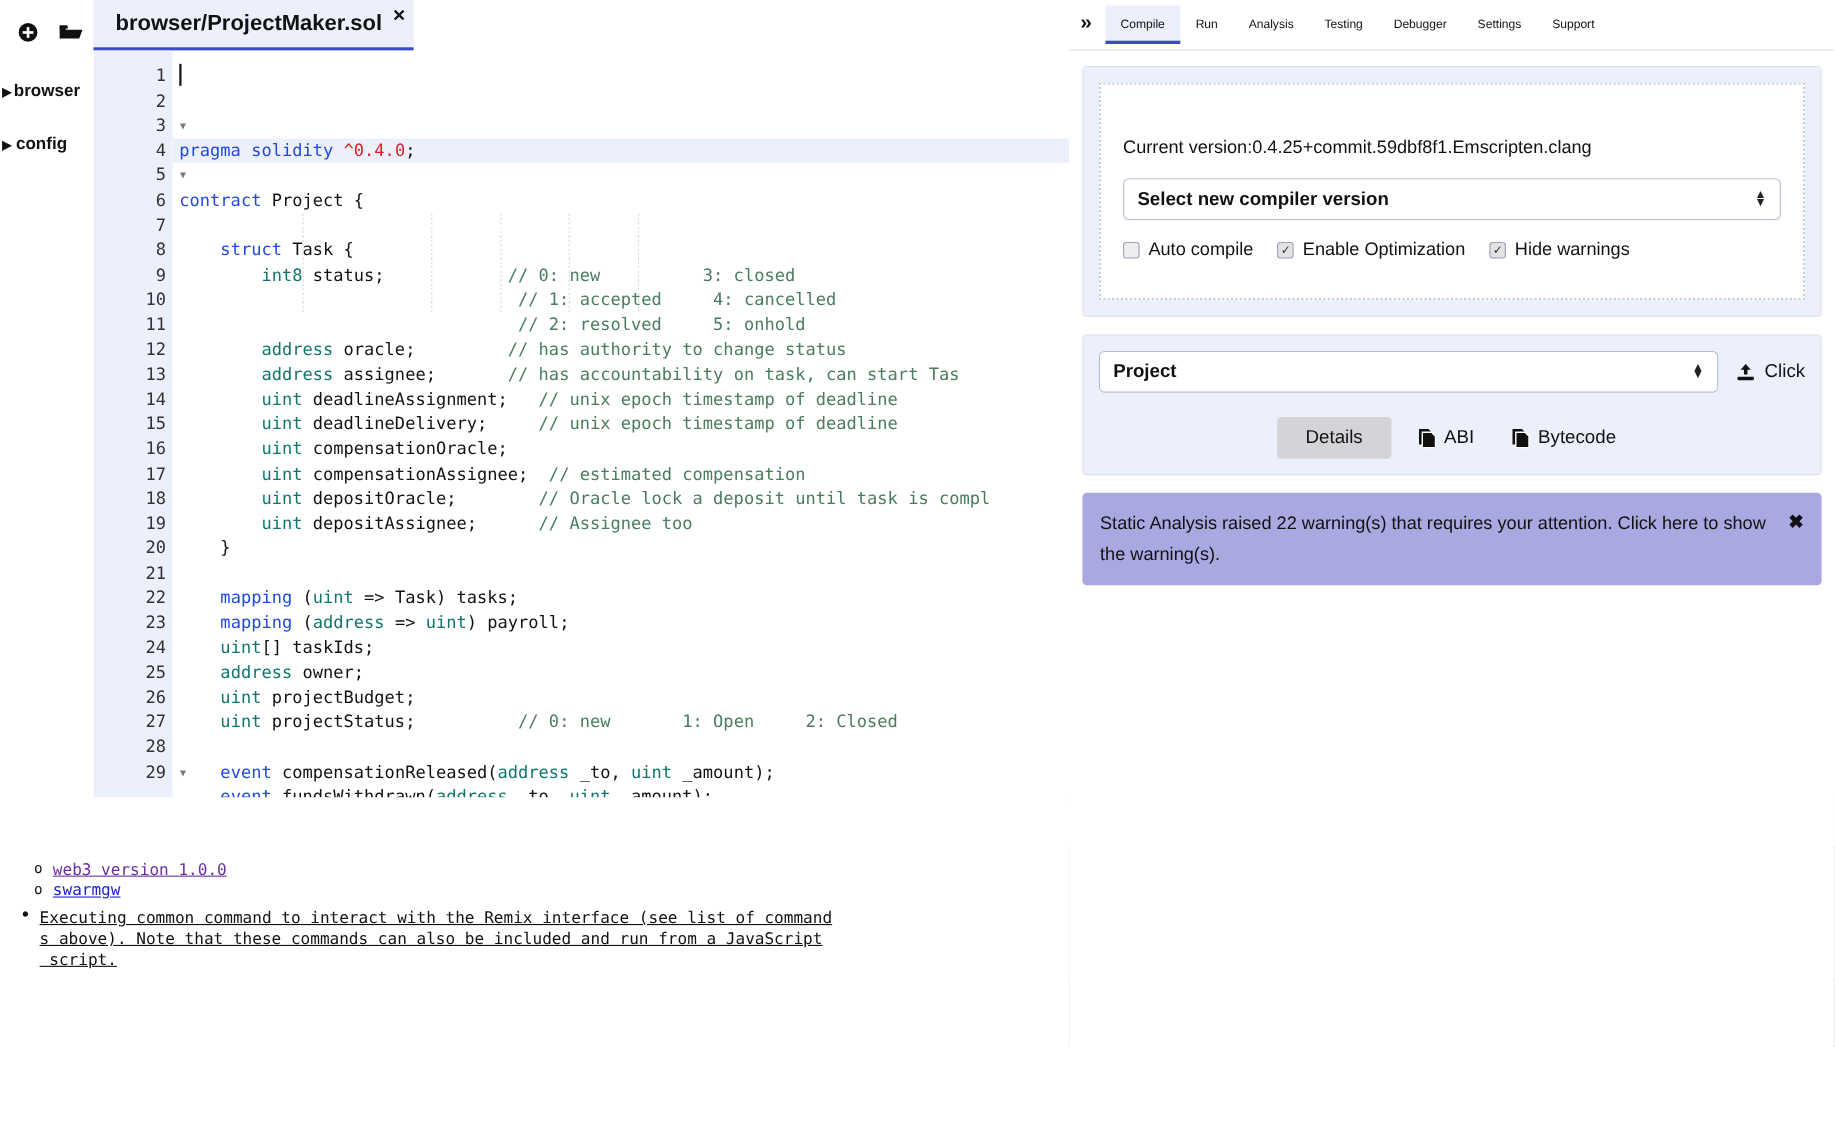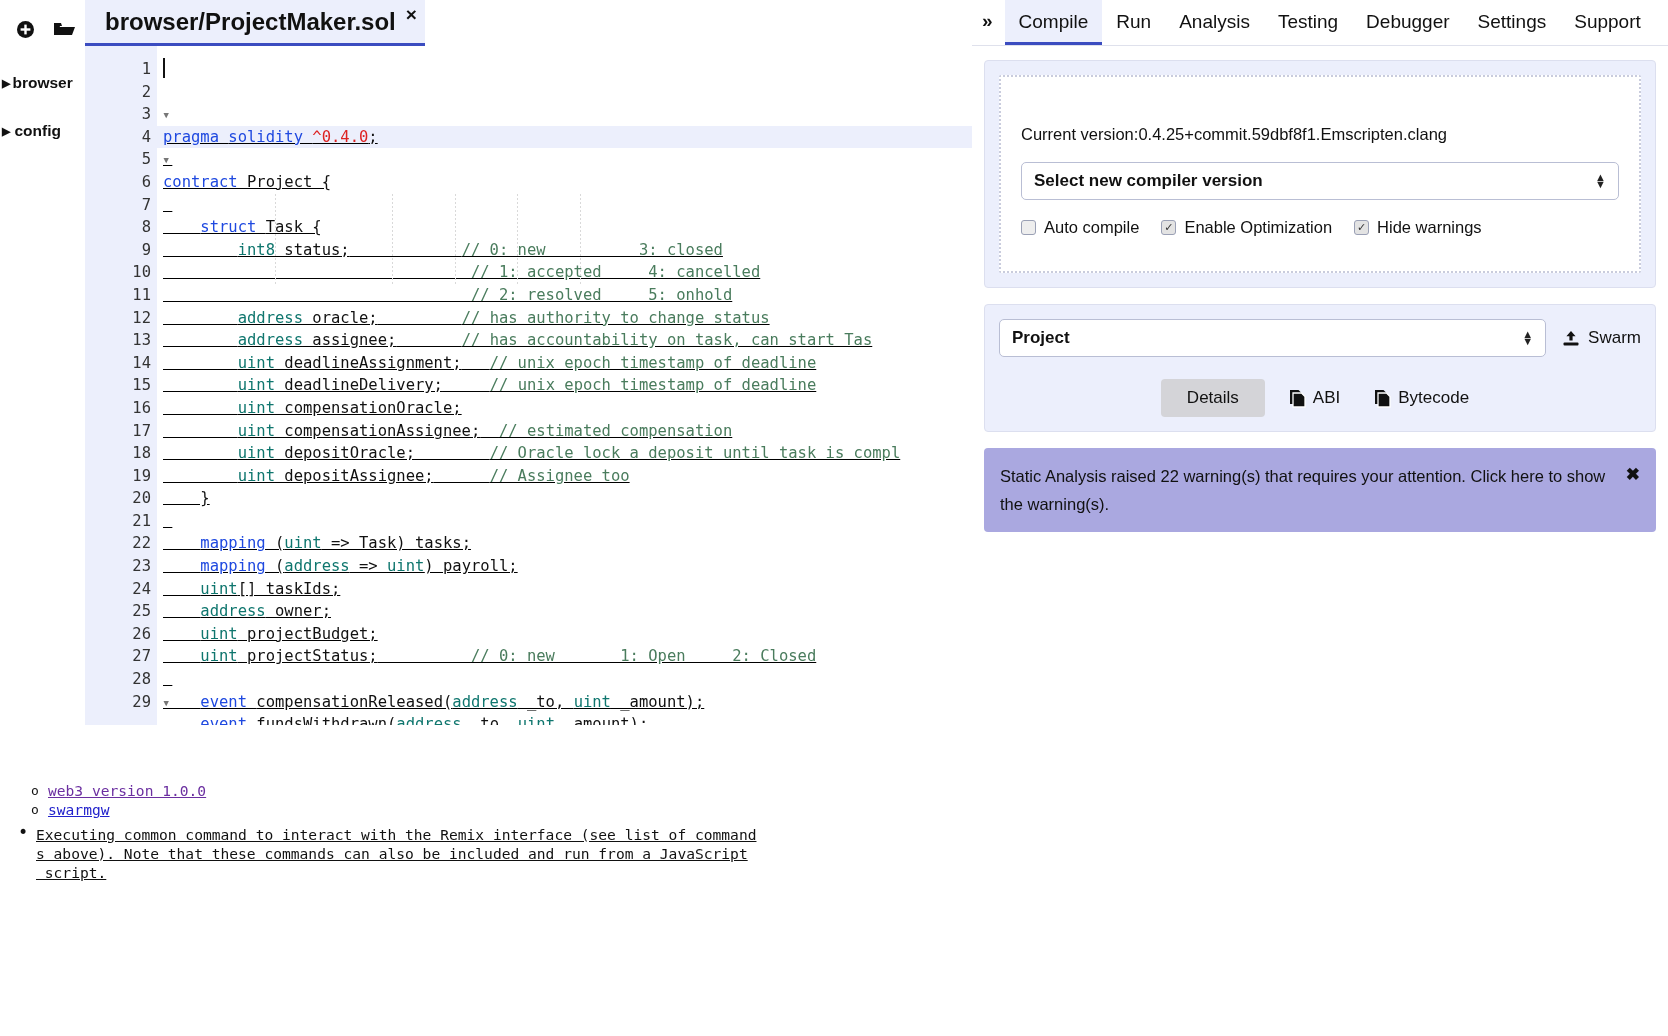--- a/index.html
+++ b/index.html
@@ -61,21 +61,21 @@
   #tab-active {
     height: 46px;
     background: #eceffc;
     display: flex; align-items: center;
     padding: 0 8px 0 20px;
     border-bottom: 3px solid #3b4cc0;
     position: relative;
     cursor: pointer;
   }
   #tab-title {
-    font-size: 24px; font-weight: bold; color: #111;
+    font-size: 20px; font-weight: bold; color: #111;
     white-space: nowrap;
   }
   #tab-close {
     margin-left: 10px; font-size: 19px; font-weight: bold;
     color: #111; cursor: pointer; line-height: 1;
     position: relative; top: -7px;
   }
 
   
   #code-area {
@@ -100,21 +100,21 @@
   .gln .fold {
     position: absolute; right: -12px; top: 1px;
     font-size: 9px; color: #777;
   }
   #code-lines {
     flex: 1; padding-top: 12px; padding-left: 6px;
     position: relative;
     white-space: pre;
     overflow: hidden;
   }
-  .cl { height: 22.6px; text-decoration: underline; }
+  .cl { height: 22.6px; }
   .cl.hl { background: #eceffc; margin-left: -6px; padding-left: 6px; }
   .kw  { color: #1f49e0; }
   .typ { color: #0f766e; }
   .num { color: #d22; }
   .cmt { color: #4a7c5d; }
   .pln { color: #111; }
   #cursor {
     position: absolute; left: 6px; top: 12px;
     width: 2px; height: 20px; background: #111;
   }
@@ -255,21 +255,21 @@
     padding-left: 4px;
     border-bottom: 1px solid #dfe1ec;
     background: #fff;
   }
   #rp-chevron {
     font-size: 19px; font-weight: bold; color: #111;
     padding: 0 12px 0 6px; cursor: pointer;
     position: relative; top: -2px;
   }
   .rp-tab {
-    font-size: 19px; color: #111;
+    font-size: 11px; color: #111;
     padding: 11px 14px 12px 14px;
     cursor: pointer; white-space: nowrap;
   }
   .rp-tab.active {
     background: #eceffc;
     border-bottom: 3px solid #3b4cc0;
     padding-bottom: 9px;
   }
 
   #rp-scroll { padding: 14px 12px 0 12px; }
@@ -572,21 +572,21 @@
                 <span>▼</span>
             </span>
           </div>
           <div id="swarm-btn">
             <span>
               <svg width="18" height="17" viewBox="0 0 18 17">
                 <path d="M9 1 L13.6 6.2 L10.6 6.2 L10.6 10.5 L7.4 10.5 L7.4 6.2 L4.4 6.2 Z" fill="#111"></path>
                 <rect x="1.5" y="12.4" width="15" height="3.2" rx="1" fill="#111"></rect>
               </svg>
             </span>
-            <span>Swarm</span>
+            <span>Click</span>
           </div>
         </div>
         <div id="detail-row">
           <button id="btn-details">Details</button>
           <div class="copybtn">
             <span>
               <svg width="17" height="19" viewBox="0 0 17 19">
                 <path d="M1 1 L9.5 1 L13 4.5 L13 15 L1 15 Z" fill="#111"></path>
                 <path d="M4 4 L12.5 4 L16 7.5 L16 18 L4 18 Z" fill="#111" stroke="#fff" stroke-width="1.3"></path>
               </svg>

